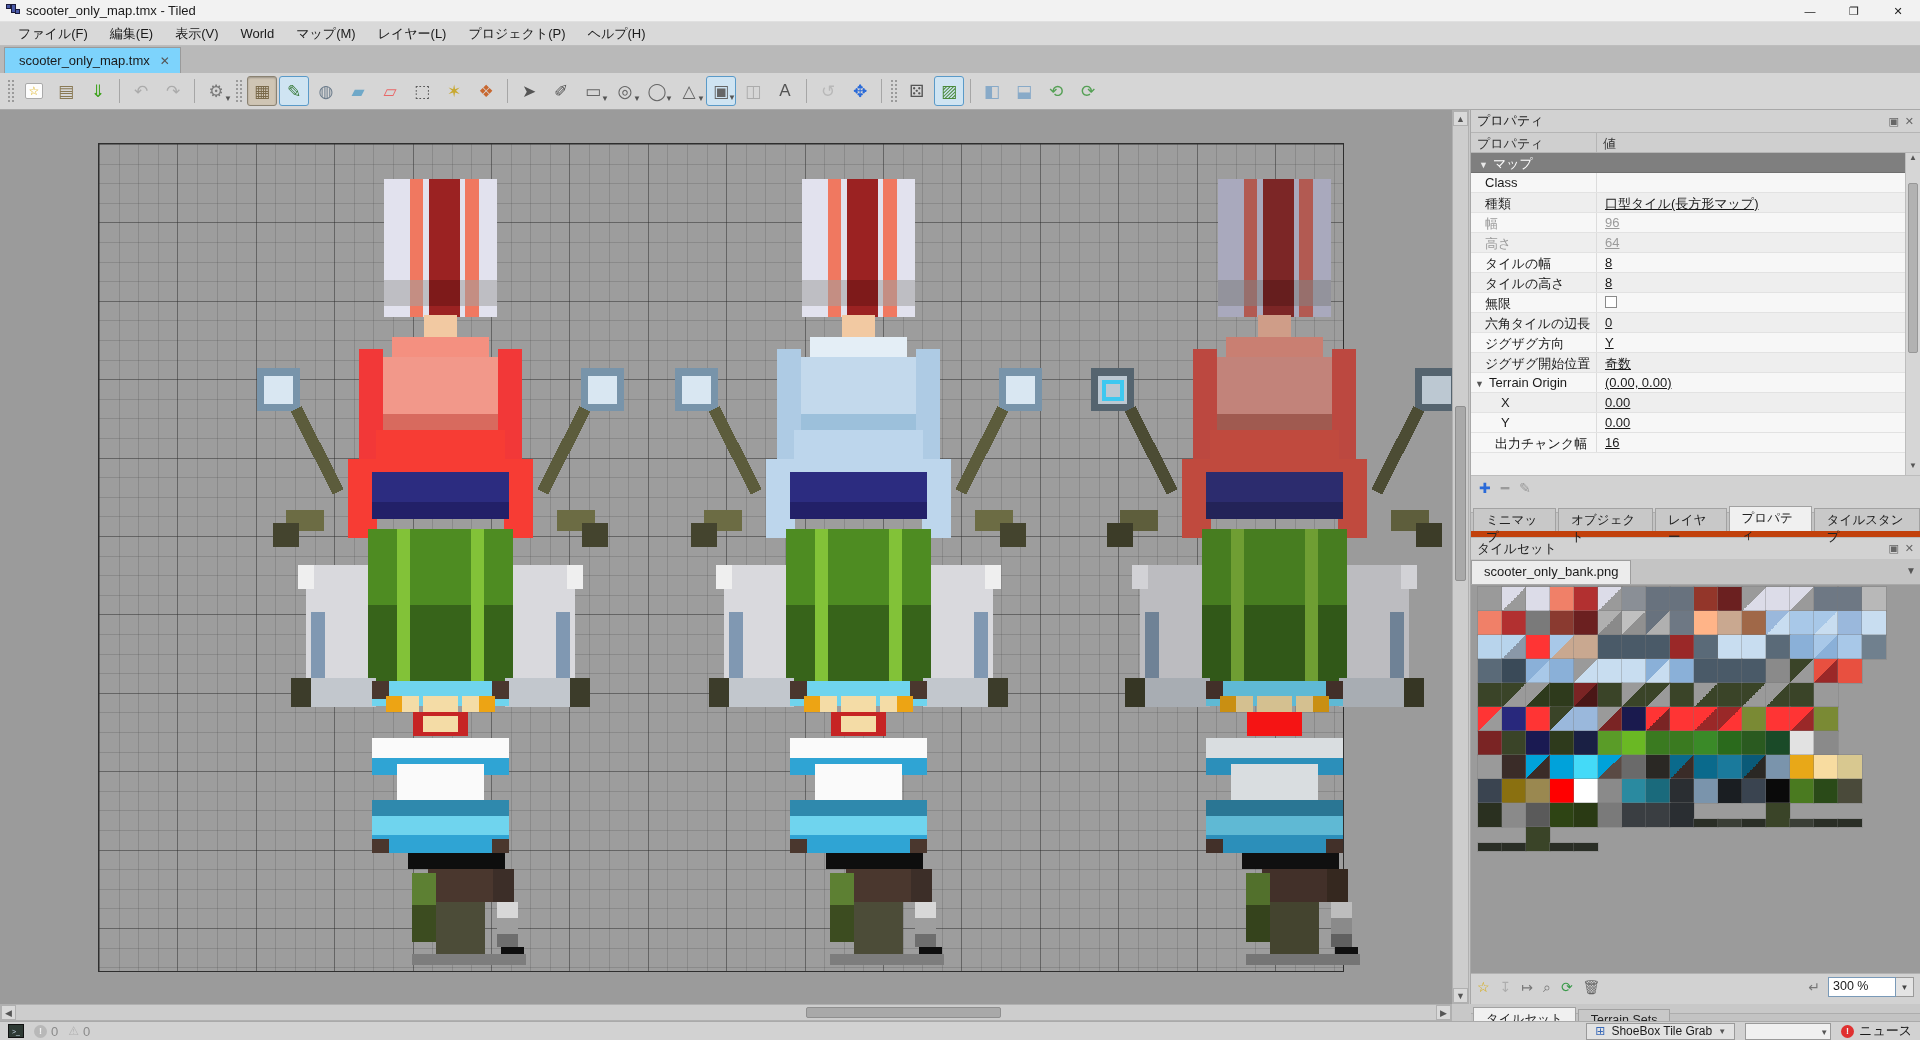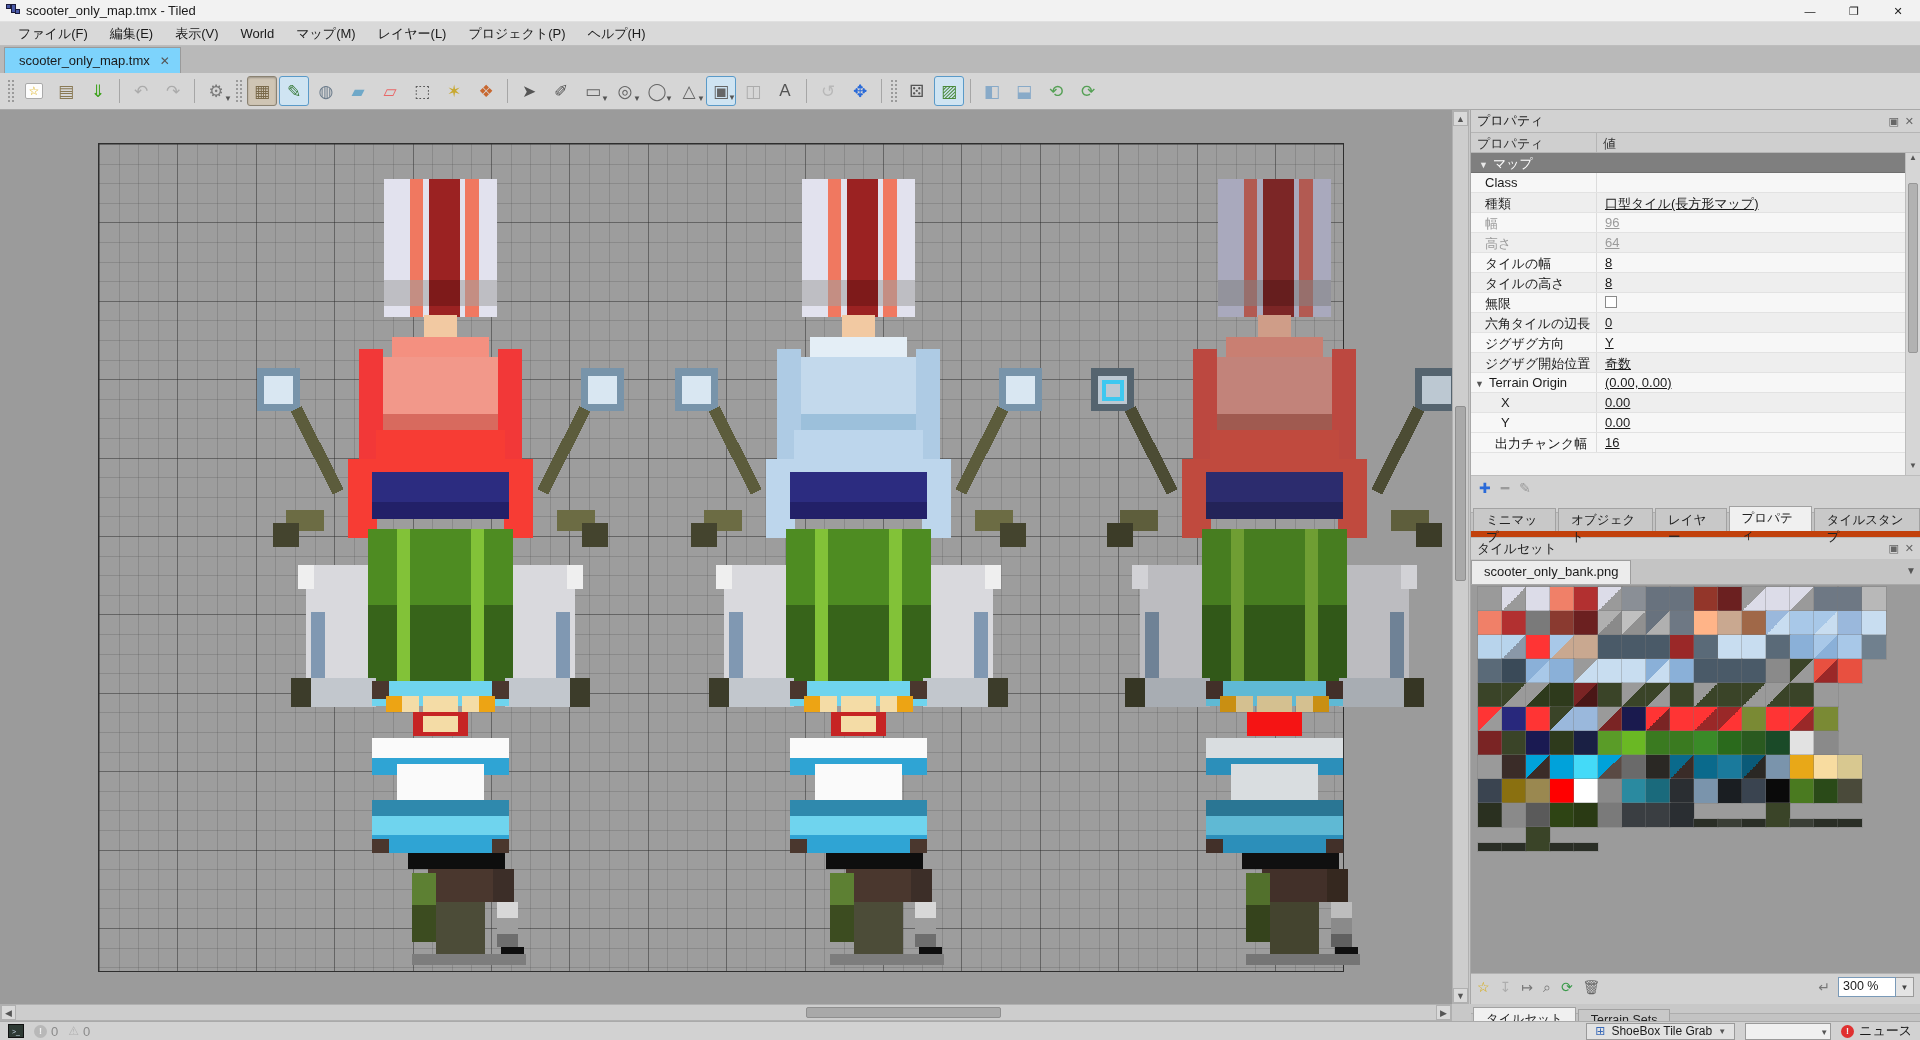--- a/index.html
+++ b/index.html
@@ -91,21 +91,21 @@
   #tileset-file-tab { height:24px; background:#ececec; border:1px solid #9d9d9d; border-bottom:none; padding:3px 12px; font-size:13px; }
   #tileset-dd { position:absolute; right:4px; top:6px; color:#555; font-size:10px; }
 
   #tileset-view { position:relative; height:388px; background:#9b9b9b; overflow:hidden; }
   .tile-cell { position:absolute; width:24px; height:24px; }
 
   #tileset-tools { height:27px; display:flex; align-items:center; padding:0 6px; gap:8px; background:#d2d2d2; border-top:1px solid #b2b2b2; }
   #tileset-tools .ticon { font-size:14px; }
   #tileset-tools .sp { flex:1; }
   #zoom-box { display:flex; align-items:center; }
-  #zoom-input { width:58px; height:20px; background:#fff; border:1px solid #7a9ab8; padding:1px 4px; font-size:12.5px; }
+  #zoom-input { width:68px; height:20px; background:#fff; border:1px solid #7a9ab8; padding:1px 4px; font-size:12.5px; }
   #zoom-dd { width:18px; height:20px; background:#e4e4e4; border:1px solid #9a9a9a; border-left:none;
     display:flex; align-items:center; justify-content:center; font-size:8px; color:#444; }
 
   
   #statusbar { left:0; top:1021px; width:1920px; height:19px; background:#d2d2d2; border-top:1px solid #aaa;
     display:flex; align-items:center; padding:0 8px; gap:10px; }
   #console-icon { width:16px; height:14px; background:#2e3a34; border:1px solid #111; color:#cde;
     font-size:7px; display:flex; align-items:center; justify-content:center; }
   .count-badge { display:flex; align-items:center; gap:4px; color:#8a8a8a; }
   .cir { width:13px; height:13px; border-radius:50%; background:#b8b8b8; color:#f0f0f0; font-size:9px;

